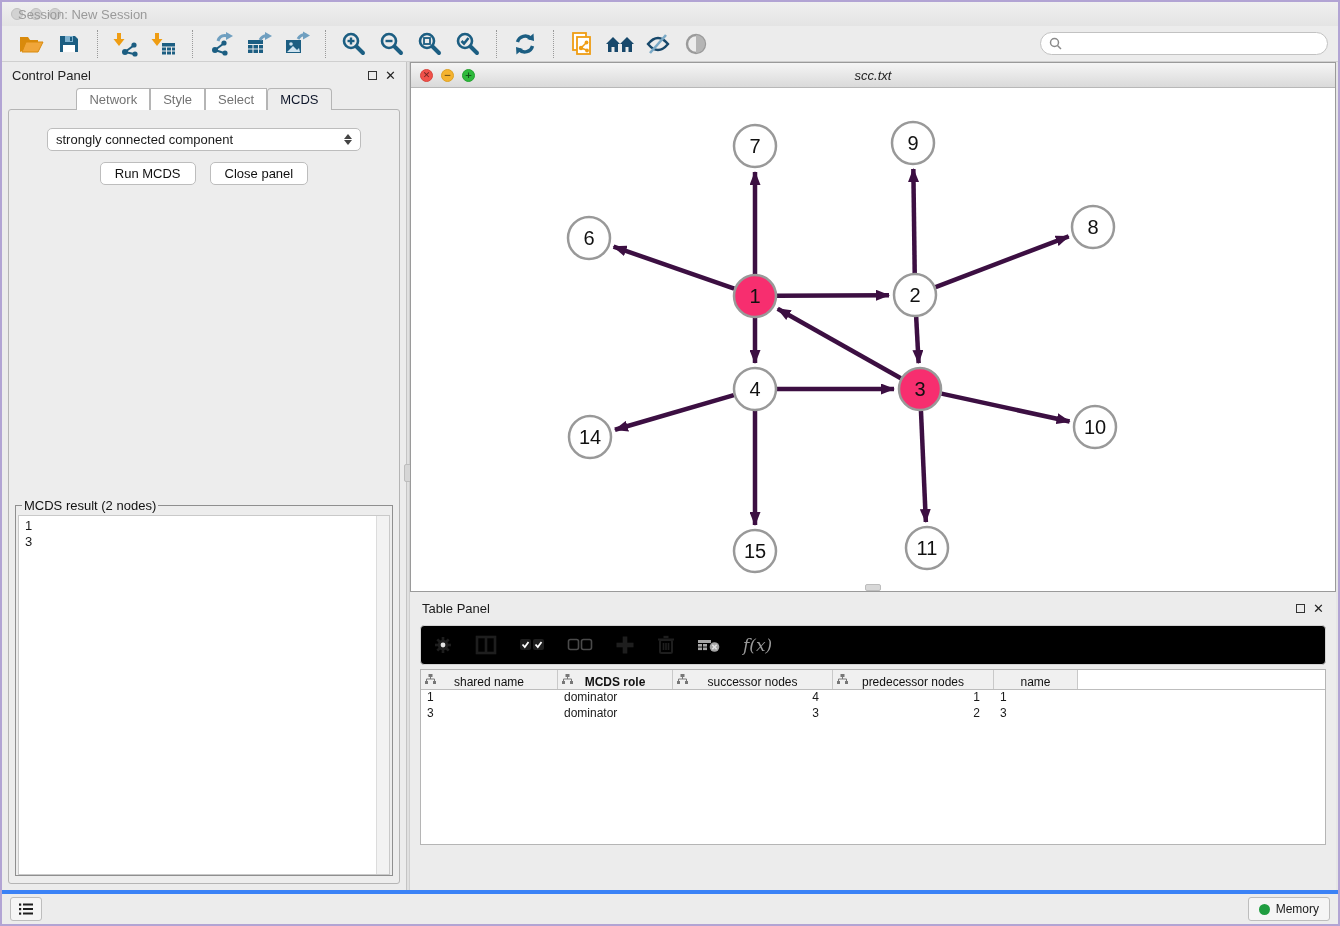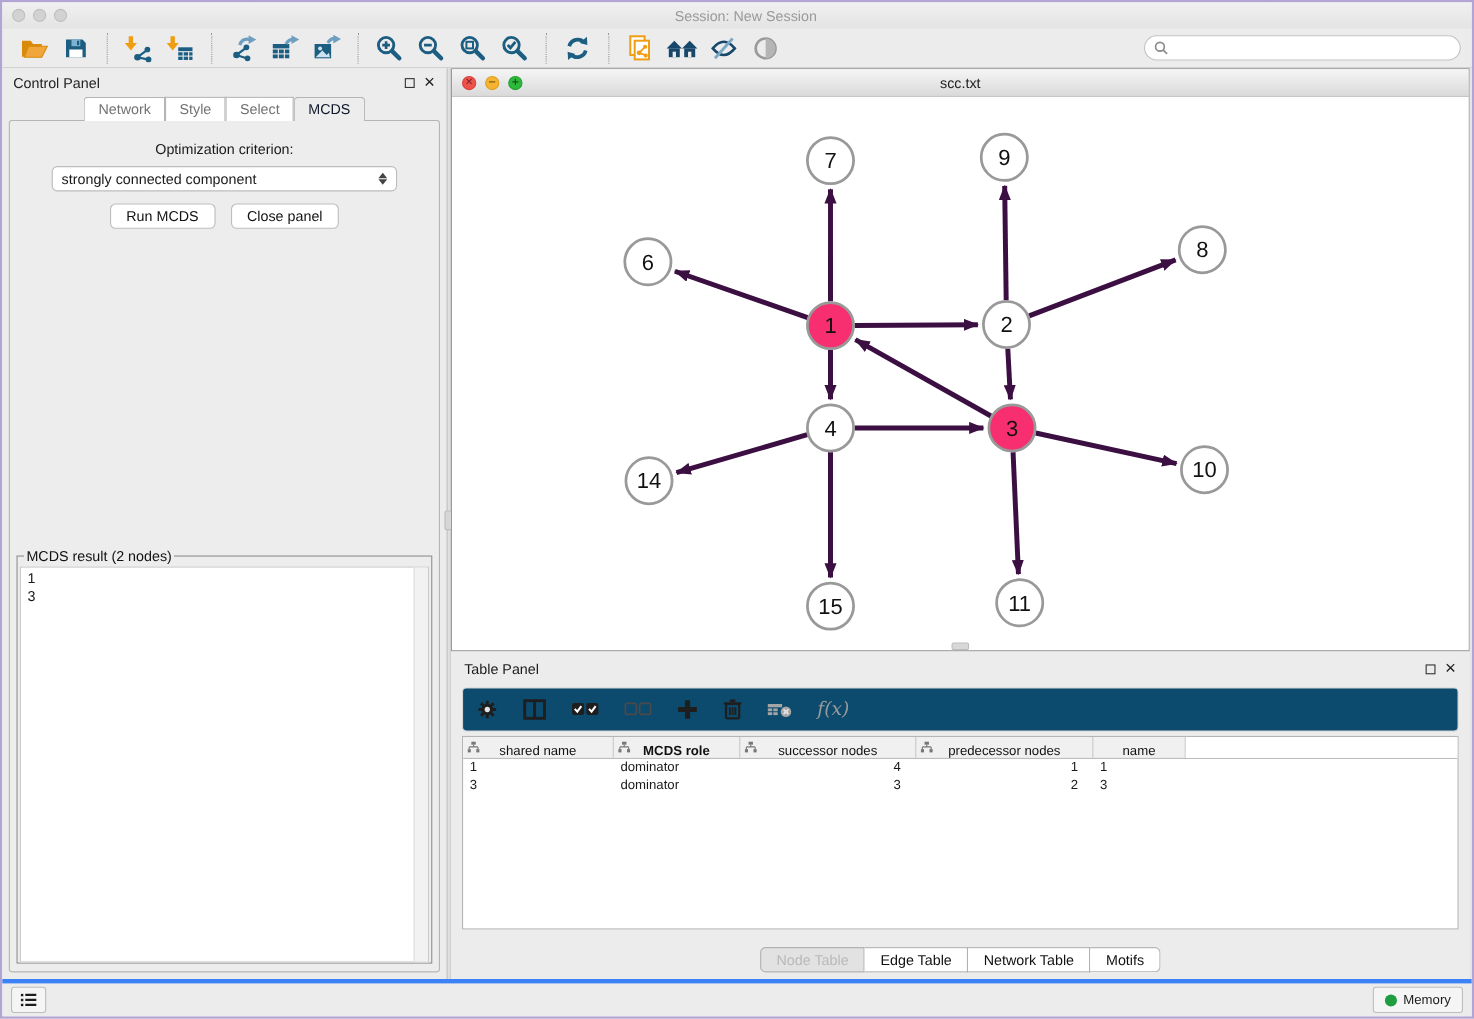--- a/index.html
+++ b/index.html
@@ -9,21 +9,21 @@
     background:#ececec; color:#1a1a1a;
     border:2px solid #b2a4d4; overflow:hidden;
   }
   .app { width:1336px; height:922px; display:flex; flex-direction:column; }
 
   
   .titlebar { height:24px; background:linear-gradient(#f0f0f0,#e4e4e4);
     display:flex; align-items:center; position:relative; flex:none; }
   .traffic { display:flex; gap:7px; margin-left:9px; }
   .tl-dot { width:12px; height:12px; border-radius:50%; background:#d2d2d2; border:1px solid #bfbfbf; }
-  .win-title { position:absolute; left:16px; right:0; text-align:center; font-size:13px; color:#9a9a9a; }
+  .win-title { position:absolute; left:16px; right:0; text-align:left; font-size:13px; color:#9a9a9a; }
 
   
   .toolbar { height:36px; background:#ececec; border-bottom:1px solid #cfcfcf;
     display:flex; align-items:center; padding:0 10px; flex:none; }
   .tb-icon { width:30px; height:28px; display:flex; align-items:center; justify-content:center; margin:0 4px; }
   .tb-sep { border-left:1px dotted #9a9a9a; height:28px; margin:0 9px; }
   .searchbox { margin-left:auto; width:288px; height:23px; background:#fff; border:1px solid #c2c2c2;
     border-radius:12px; display:flex; align-items:center; padding:0 8px; gap:5px; }
   .searchbox input { border:none; outline:none; flex:1; font-size:12px; background:transparent; font-family:inherit; }
 
@@ -67,29 +67,29 @@
   .right-col { flex:1; display:flex; flex-direction:column; min-width:0; padding-right:2px; }
   .net-window { height:530px; flex:none; border:1px solid #9a9a9a; background:#fff; display:flex; flex-direction:column; position:relative; }
   .net-titlebar { height:25px; background:linear-gradient(#f5f5f5,#dadada); border-bottom:1px solid #b8b8b8;
     display:flex; align-items:center; position:relative; flex:none; }
   .net-lights { display:flex; gap:8px; margin-left:9px; z-index:2; }
   .light { width:13px; height:13px; border-radius:50%; display:flex; align-items:center; justify-content:center;
     font-size:9px; font-weight:bold; color:rgba(0,0,0,0.55); line-height:1; font-family:"DejaVu Sans",sans-serif; }
   .light.red { background:#f0514a; border:1px solid #d8443d; }
   .light.yellow { background:#f5b32f; border:1px solid #dda225; }
   .light.green { background:#2db93b; border:1px solid #23a230; }
-  .net-title { position:absolute; left:0; right:0; text-align:center; font-size:13px; color:#222; }
+  .net-title { position:absolute; left:0; right:0; text-align:center; font-size:13px; color:#222;font-style:italic; }
   .net-canvas { flex:1; background:#fff; overflow:hidden; }
   .grip-h { position:absolute; bottom:0px; left:50%; margin-left:-8px; width:16px; height:7px;
     background:#d8d8d8; border:1px solid #bdbdbd; border-radius:2px; }
 
   
   .table-panel { flex:1; background:#ececec; display:flex; flex-direction:column; min-height:0; }
   .tp-header { height:26px; display:flex; align-items:center; padding:16px 12px; font-size:13px;justify-content:flex-end; }
-  .tp-toolbar { margin:1px 10px 4px 10px; height:40px; background:#0c4a6e; border:1px solid #d2d2d2;
+  .tp-toolbar { margin:1px 10px 4px 10px; height:40px; background:#000000; border:1px solid #d2d2d2;
     border-radius:4px; display:flex; align-items:center; padding:0 12px; gap:22px; flex:none; }
   .tpi { display:flex; align-items:center; justify-content:center; }
   .fx { font-family:"DejaVu Serif",serif; font-style:italic; font-size:17px; color:#9a9a9a; }
   .tp-table { margin:0 10px; height:176px; background:#fff; border:1px solid #b5b5b5; flex:none; overflow:hidden; }
   .thead { display:flex; height:20px; background:#f0f0f0; border-bottom:1px solid #bdbdbd; }
   .th { display:flex; align-items:flex-end; justify-content:center; gap:5px; font-size:12px; color:#111;
     border-right:1px solid #c9c9c9; position:relative; }
   .th .tree-ic { position:absolute; left:4px; top:4px; }
   .th.filler { border-right:none; background:#fff; flex:1; }
   .trow { display:flex; height:16px; font-size:12px; }
@@ -300,21 +300,20 @@
           <span class="close-x">✕</span>
         </span>
       </div>
       <div class="cp-tabs" id="cp-tabs">
           <div class="cp-tab">Network</div>
           <div class="cp-tab">Style</div>
           <div class="cp-tab">Select</div>
           <div class="cp-tab active">MCDS</div>
         </div>
       <div class="cp-body">
-        <div class="opt-label">Optimization criterion:</div>
         <div class="dropdown">
           <span>strongly connected component</span>
           <span class="dd-stepper">
               <span class="dd-up"></span>
               <span class="dd-down"></span>
             </span>
         </div>
         <div class="btn-row">
           <button class="cp-btn">Run MCDS</button>
           <button class="cp-btn">Close panel</button>
@@ -562,26 +561,20 @@
               </div>
               <div class="trow">
                 <div class="td" style="width: 137px;">3</div>
                 <div class="td" style="width: 115px;">dominator</div>
                 <div class="td r" style="width: 160px;">3</div>
                 <div class="td r" style="width: 161px;">2</div>
                 <div class="td" style="width: 84px;">3</div>
               </div>
             </div>
         </div>
-        <div class="tp-tabs" id="tp-tabs">
-            <div class="tp-tab active">Node Table</div>
-            <div class="tp-tab">Edge Table</div>
-            <div class="tp-tab">Network Table</div>
-            <div class="tp-tab">Motifs</div>
-          </div>
       </div>
 
     </div>
   </div>
 
   <div class="statusbar">
     <span class="sb-btn">
       <svg width="16" height="14" viewBox="0 0 16 14">
           <g stroke="#1e1e1e" stroke-width="2">
             <line x1="5" y1="2.5" x2="15" y2="2.5"></line>

